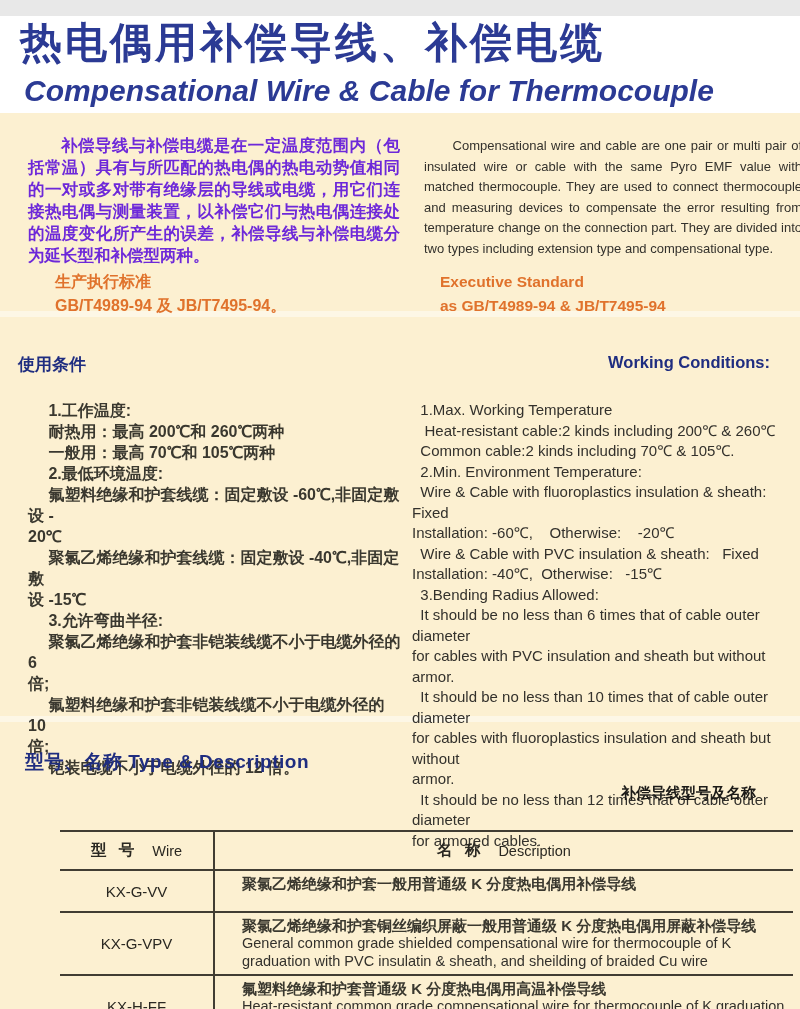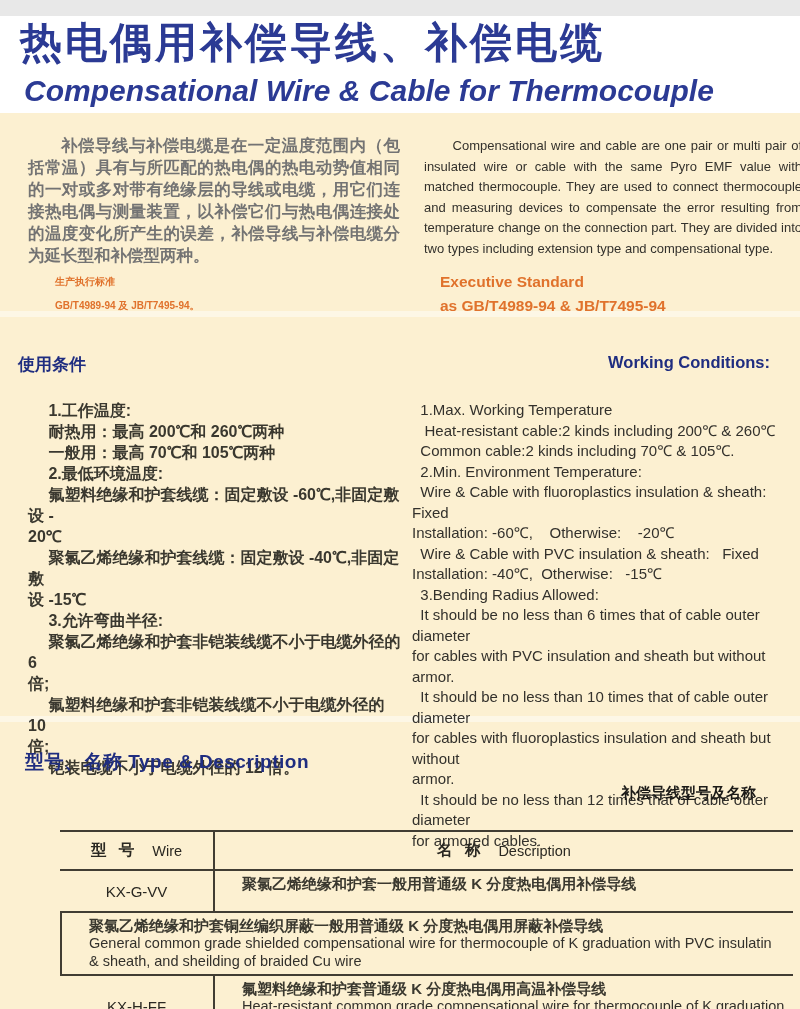--- a/index.html
+++ b/index.html
@@ -14,28 +14,28 @@
     color:#2b3a94;letter-spacing:3px;line-height:1.4;white-space:nowrap;
   }
   .title-en{
     position:absolute;top:58px;left:24px;font-size:30px;font-weight:800;font-style:italic;
     color:#2b3a94;letter-spacing:0px;white-space:nowrap;
   }
   .sep-band{position:absolute;left:0;width:800px;height:6px;background:rgba(255,255,255,0.45);}
   .intro-cn{
     position:absolute;top:118px;left:28px;width:372px;
     font-size:16.5px;line-height:22px;font-weight:600;text-align:justify;
-    text-indent:2em;color:#737373;
+    text-indent:2em;color:#6d28d9;
   }
   .intro-en{
     position:absolute;top:120px;left:424px;width:378px;
     font-size:13px;line-height:20.5px;text-align:justify;text-indent:2.2em;color:#33312c;
   }
   .standards{position:absolute;font-weight:bold;color:#e0722c;line-height:24px;}
-  .standards-cn{top:254px;left:55px;font-size:10px;}
+  .standards-cn{top:254px;left:55px;font-size:16px;}
   .standards-en{top:254px;left:440px;font-size:15.5px;}
   .standards div{white-space:nowrap;}
   .cond-head-cn{
     position:absolute;top:337px;left:18px;font-size:17px;font-weight:800;color:#1f2d80;
   }
   .cond-head-en{
     position:absolute;top:337px;right:30px;font-size:16.5px;font-weight:800;color:#1f2d80;
   }
   .cond-cn{
     position:absolute;top:384px;left:28px;width:374px;
@@ -154,20 +154,21 @@
     </div>
 
     <div class="tbl-row row-body r1">
       <div class="cell-type">KX-G-VV</div>
       <div class="cell-desc">
         <div class="desc-cn">聚氯乙烯绝缘和护套一般用普通级 K 分度热电偶用补偿导线</div>
       </div>
     </div>
 
     <div class="tbl-row row-body r2">
+      <div class="cell-type">KX-G-VPV</div>
       <div class="cell-desc">
         <div class="desc-cn">聚氯乙烯绝缘和护套铜丝编织屏蔽一般用普通级 K 分度热电偶用屏蔽补偿导线</div>
         <div class="desc-en">General common grade shielded compensational wire for thermocouple of K graduation with PVC insulatin &amp; sheath, and sheilding of braided Cu wire</div>
       </div>
     </div>
 
     <div class="tbl-row row-body r3">
       <div class="cell-type">KX-H-FF</div>
       <div class="cell-desc">
         <div class="desc-cn">氟塑料绝缘和护套普通级 K 分度热电偶用高温补偿导线</div>

